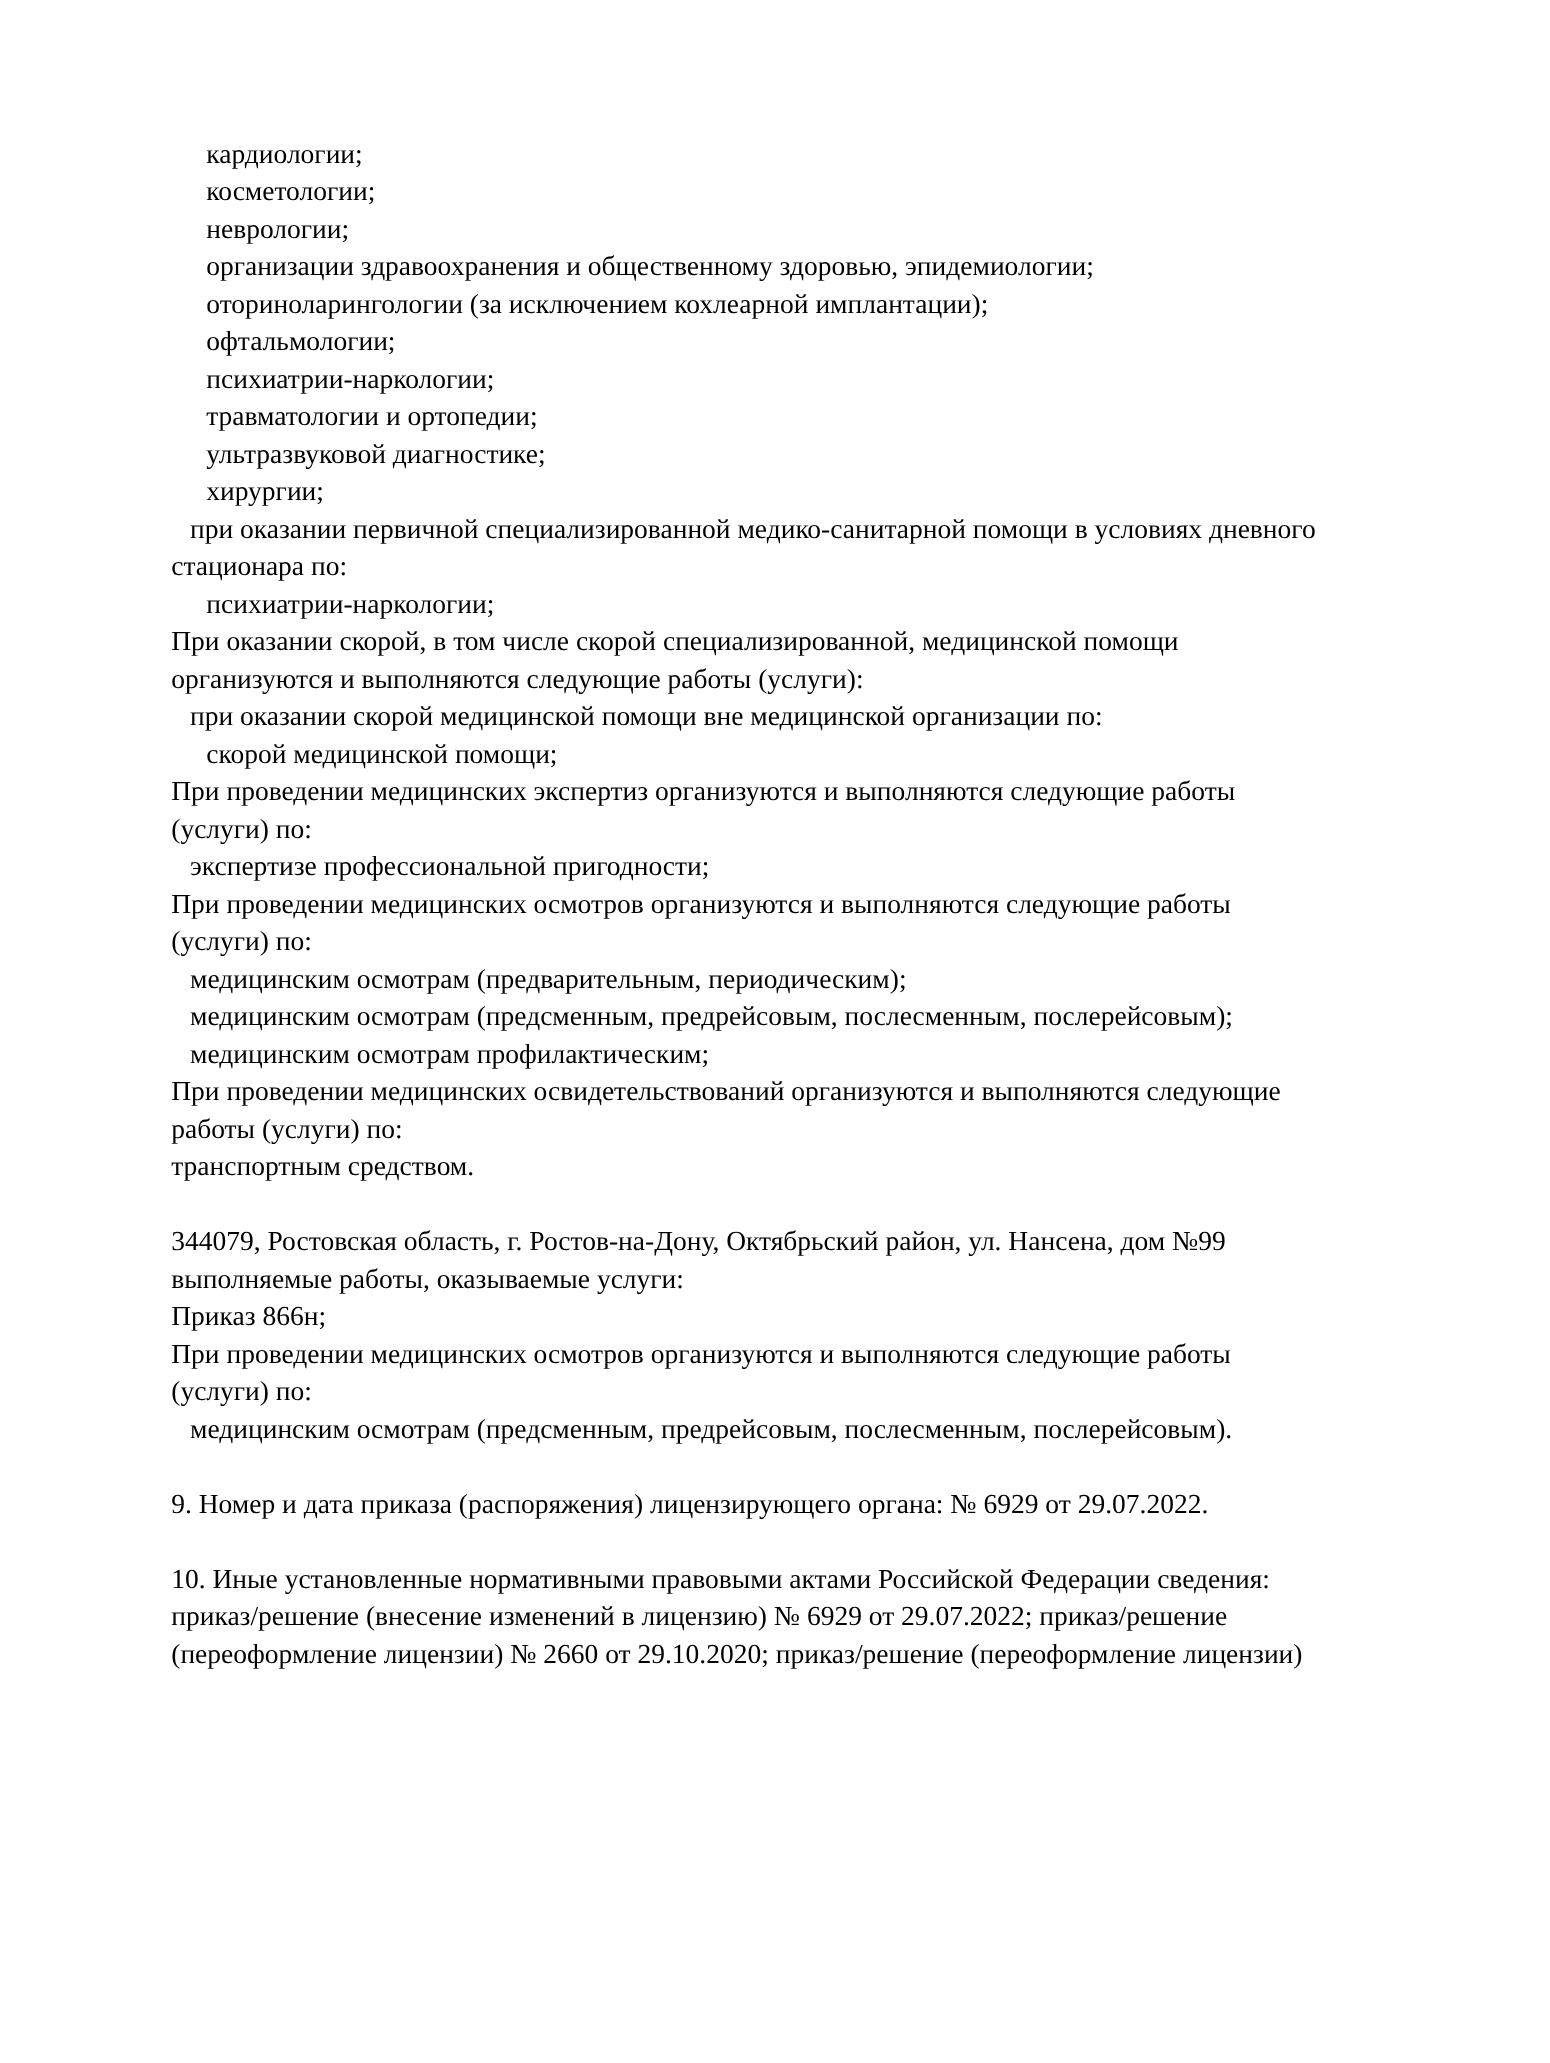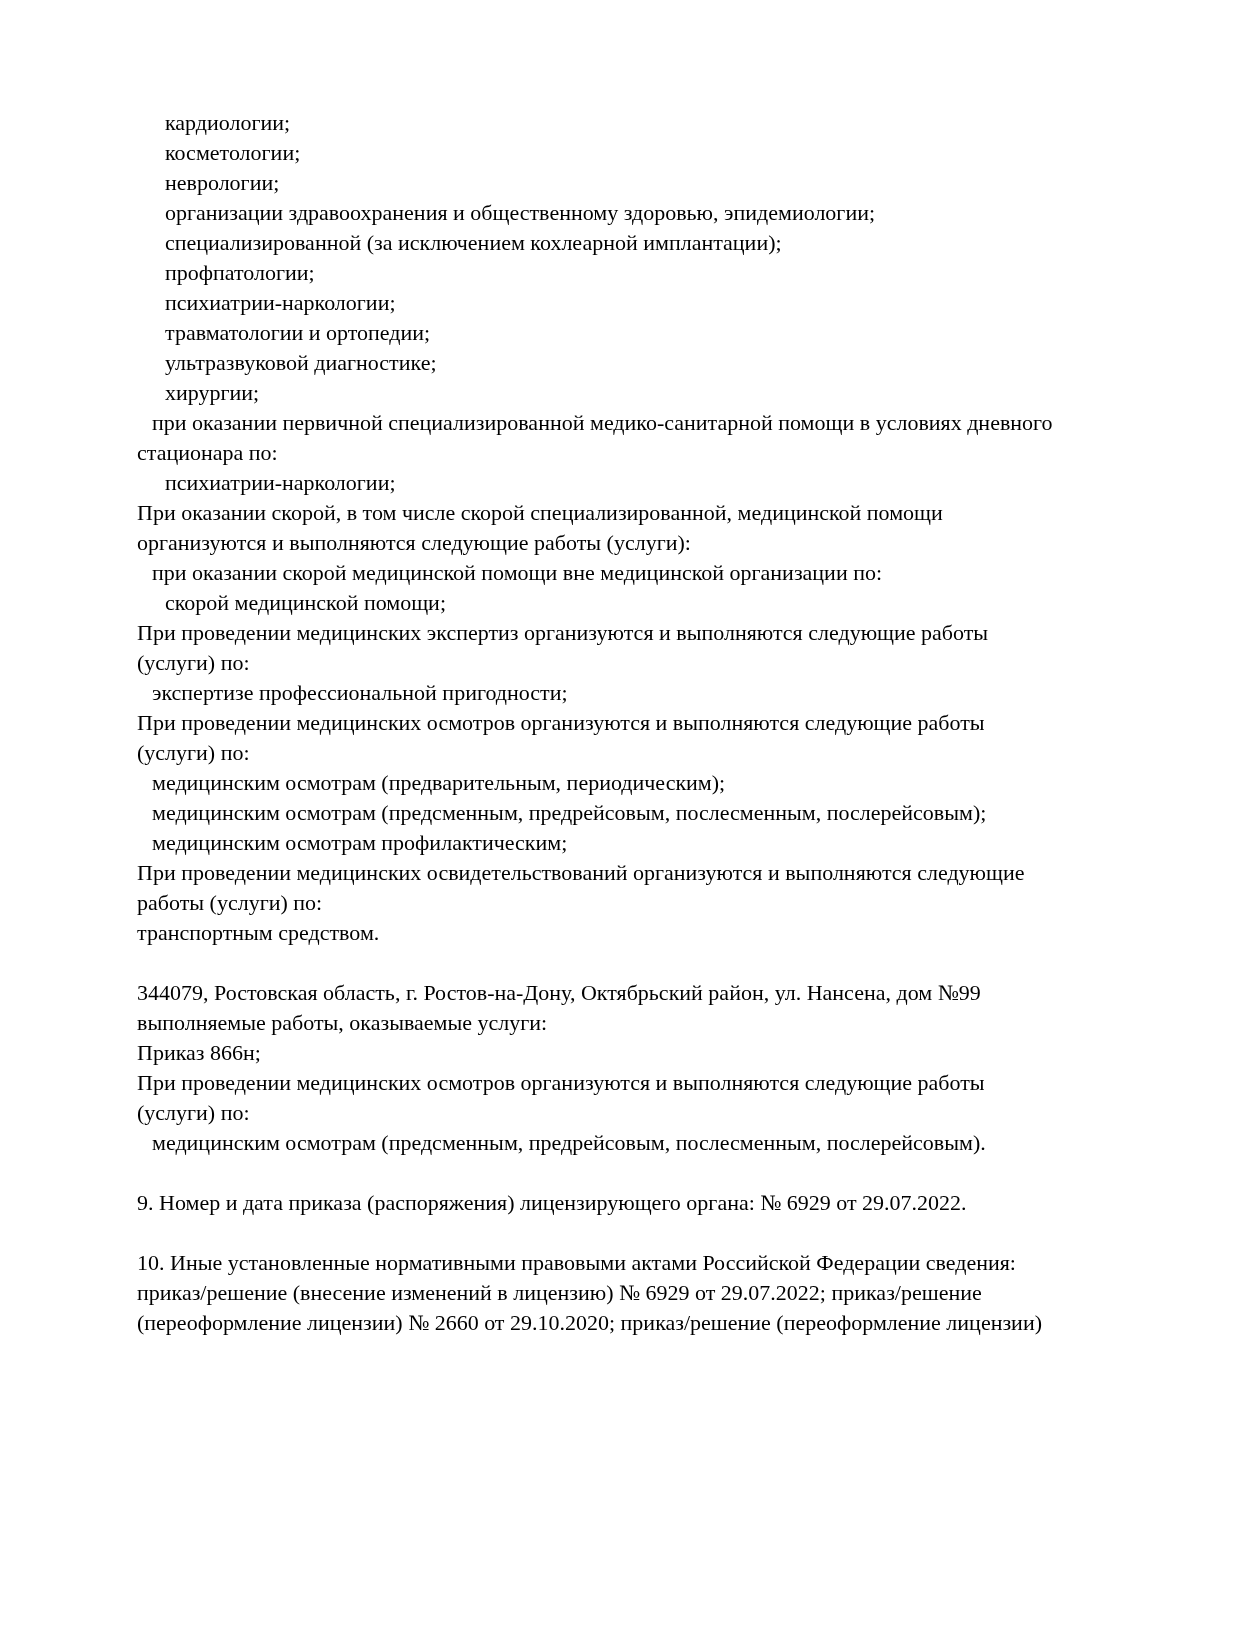--- a/index.html
+++ b/index.html
@@ -38,22 +38,22 @@
 </style>
 </head>
 <body>
 
 <div class="page" style="background: rgb(255, 255, 255);">
   <div class="textblock" style="color: rgb(0, 0, 0);">
       <div class="line indent-2">кардиологии;</div>
       <div class="line indent-2">косметологии;</div>
       <div class="line indent-2">неврологии;</div>
       <div class="line indent-2">организации здравоохранения и общественному здоровью, эпидемиологии;</div>
-      <div class="line indent-2">специализированной (за исключением кохлеарной имплантации);</div>
-      <div class="line indent-2">профпатологии;</div>
+      <div class="line indent-2">оториноларингологии (за исключением кохлеарной имплантации);</div>
+      <div class="line indent-2">офтальмологии;</div>
       <div class="line indent-2">психиатрии-наркологии;</div>
       <div class="line indent-2">травматологии и ортопедии;</div>
       <div class="line indent-2">ультразвуковой диагностике;</div>
       <div class="line indent-2">хирургии;</div>
       <div class="line indent-1">при оказании первичной специализированной медико-санитарной помощи в условиях дневного</div>
       <div class="line indent-0">стационара по:</div>
       <div class="line indent-2">психиатрии-наркологии;</div>
       <div class="line indent-0">При оказании скорой, в том числе скорой специализированной, медицинской помощи</div>
       <div class="line indent-0">организуются и выполняются следующие работы (услуги):</div>
       <div class="line indent-1">при оказании скорой медицинской помощи вне медицинской организации по:</div>

